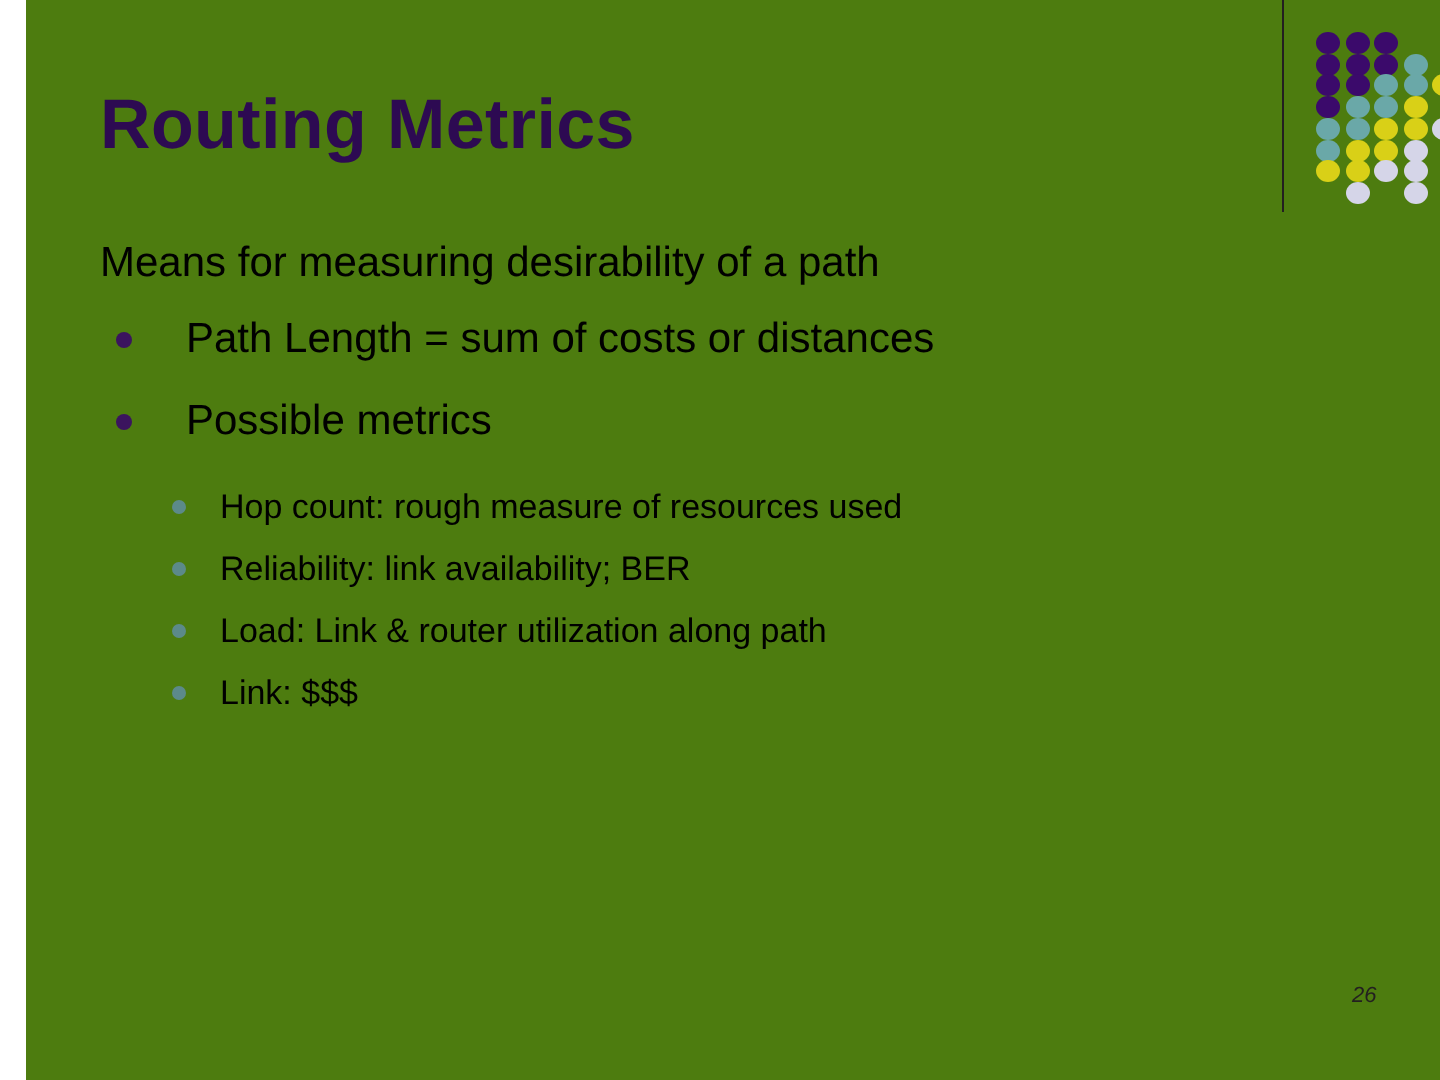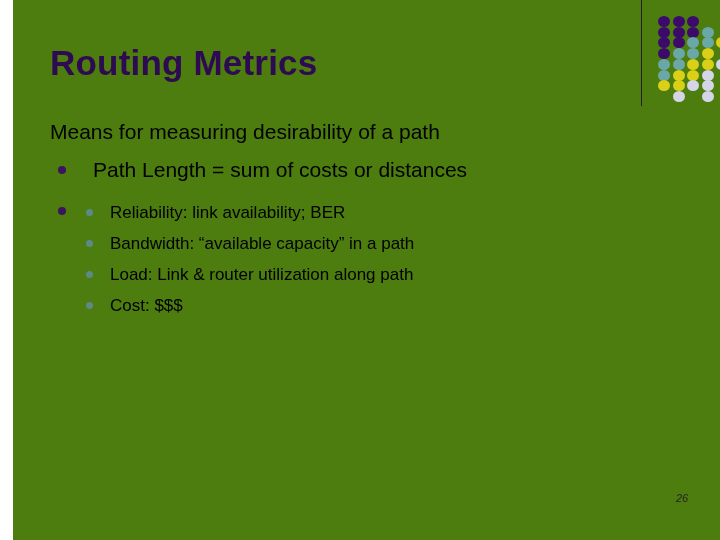--- a/index.html
+++ b/index.html
@@ -180,39 +180,40 @@
 
     <div class="lvl1">Means for measuring desirability of a path</div>
 
     <div id="lvl2-list">
       <div class="lvl2">
         <span class="bullet" style="background: rgb(59, 20, 94);"></span>
         <span>Path Length = sum of costs or distances</span>
       </div>
       <div class="lvl2">
         <span class="bullet" style="background: rgb(59, 20, 94);"></span>
+        <span>Possible metrics</span>
       </div>
     </div>
 
     <div id="lvl3-list">
       <div class="lvl3">
         <span class="bullet" style="background: rgb(92, 138, 138);"></span>
+        <span>Hop count:  rough measure of resources used</span>
+      </div>
+      <div class="lvl3">
+        <span class="bullet" style="background: rgb(92, 138, 138);"></span>
         <span>Reliability:  link availability; BER</span>
       </div>
       <div class="lvl3">
         <span class="bullet" style="background: rgb(92, 138, 138);"></span>
-        <span>Bandwidth:  “available capacity” in a path</span>
-      </div>
-      <div class="lvl3">
-        <span class="bullet" style="background: rgb(92, 138, 138);"></span>
         <span>Load:  Link &amp; router utilization along path</span>
       </div>
       <div class="lvl3">
         <span class="bullet" style="background: rgb(92, 138, 138);"></span>
-        <span>Cost:  $$$</span>
+        <span>Link:  $$$</span>
       </div>
     </div>
 
   </div>
 
   <div id="page-number">26</div>
 
 </div>
 
 </body></html>

